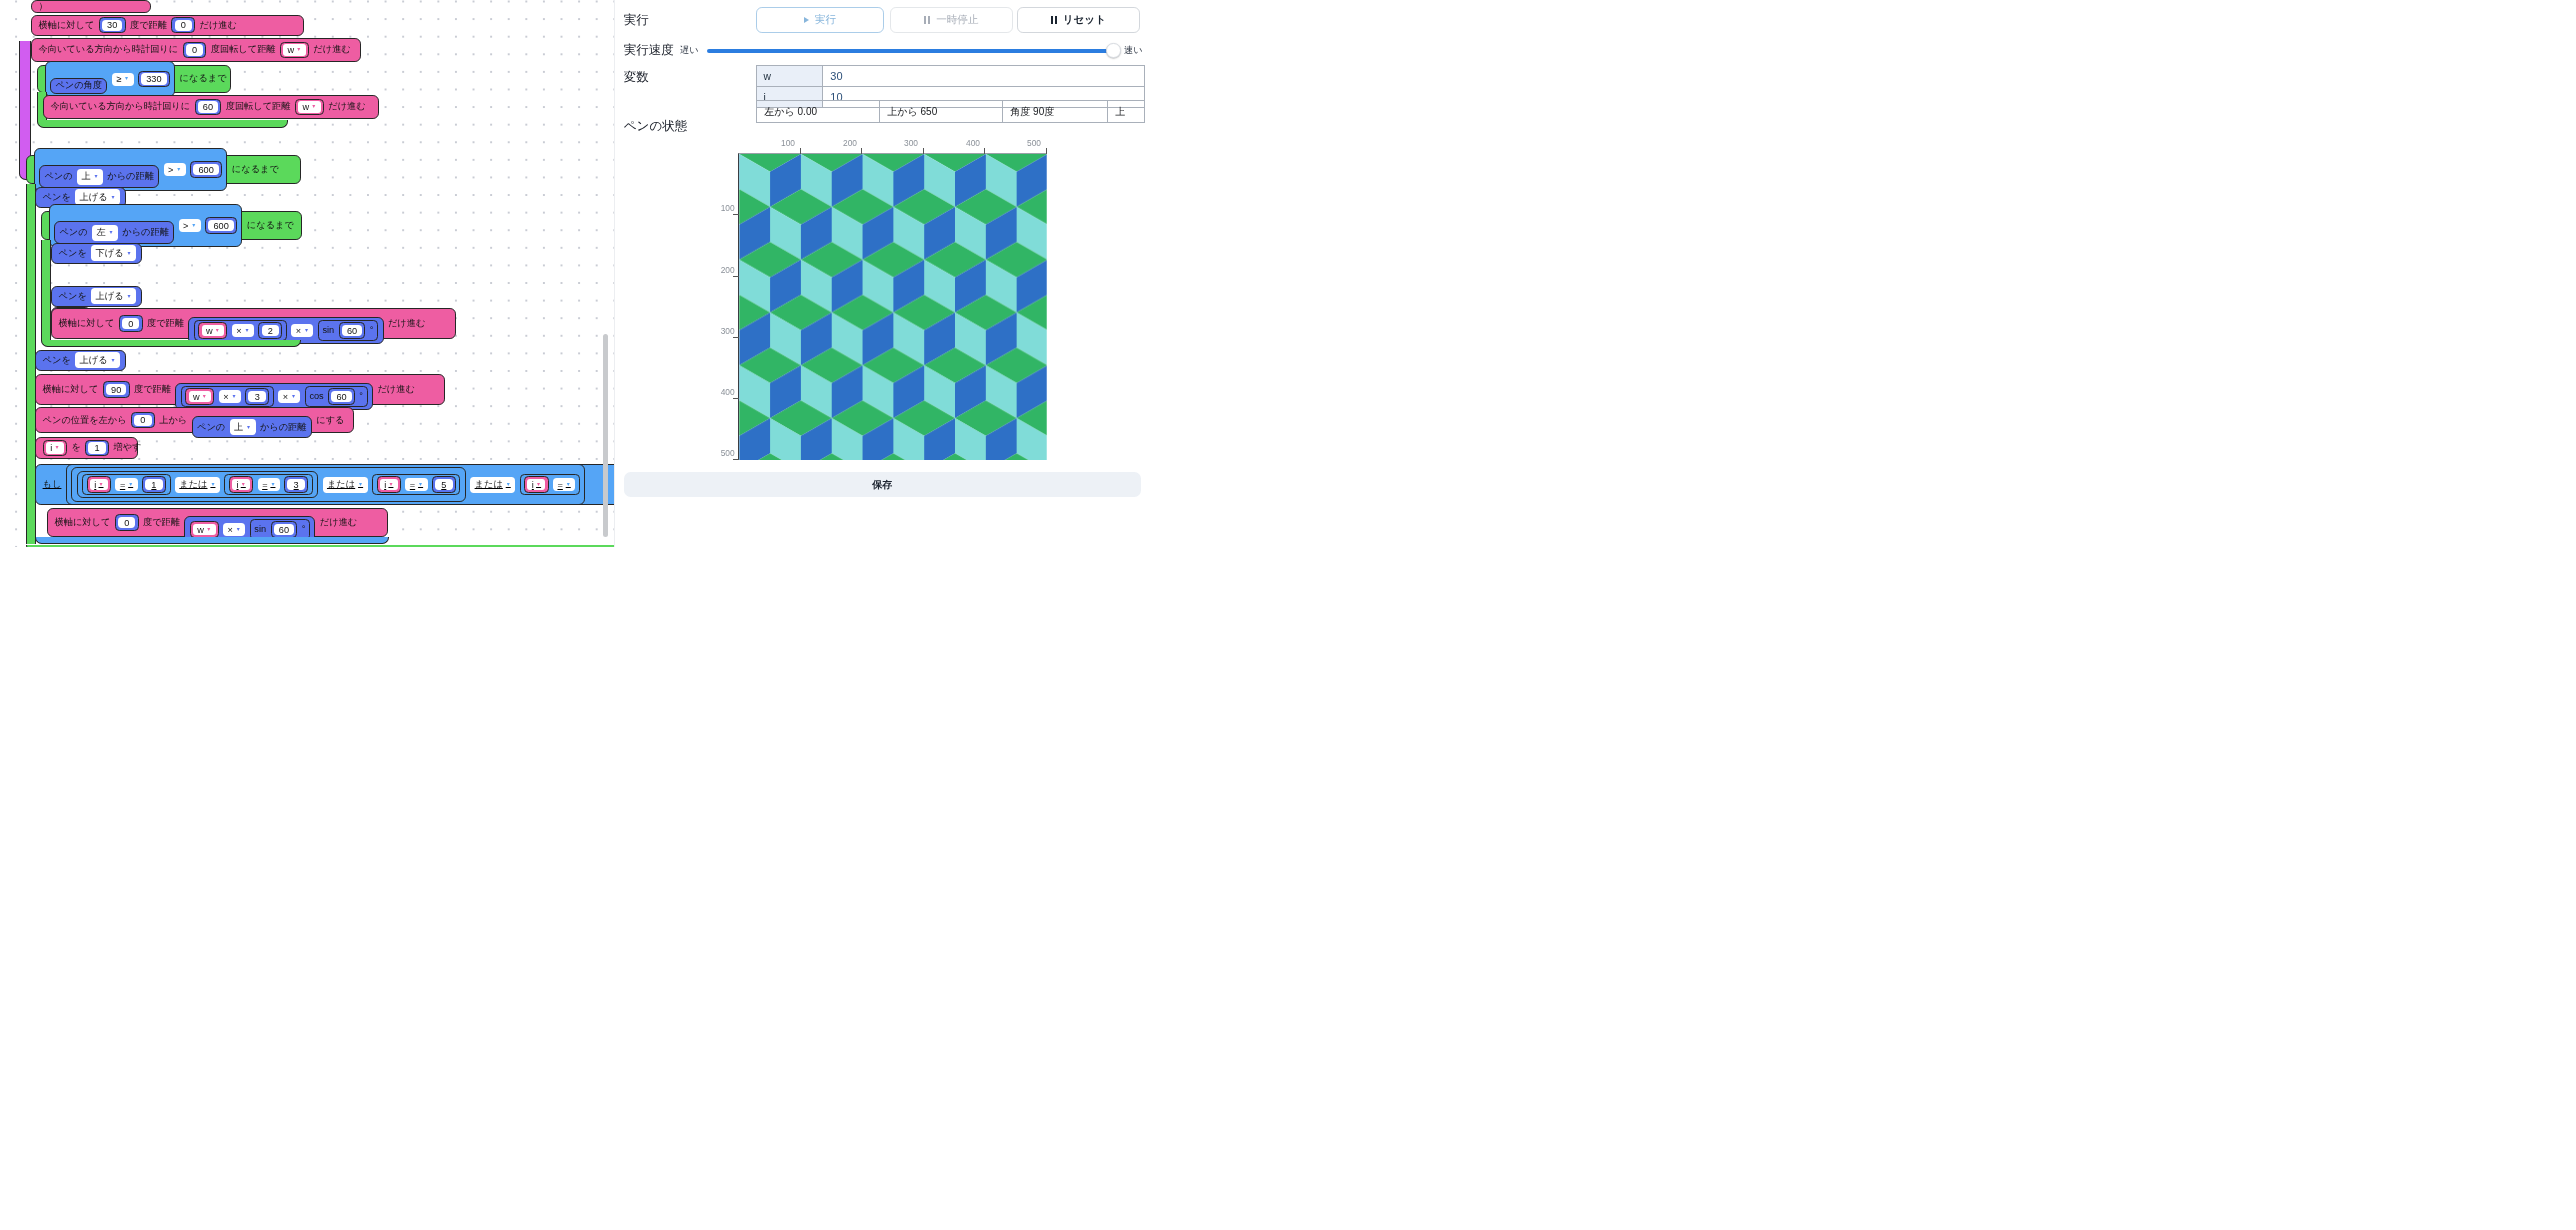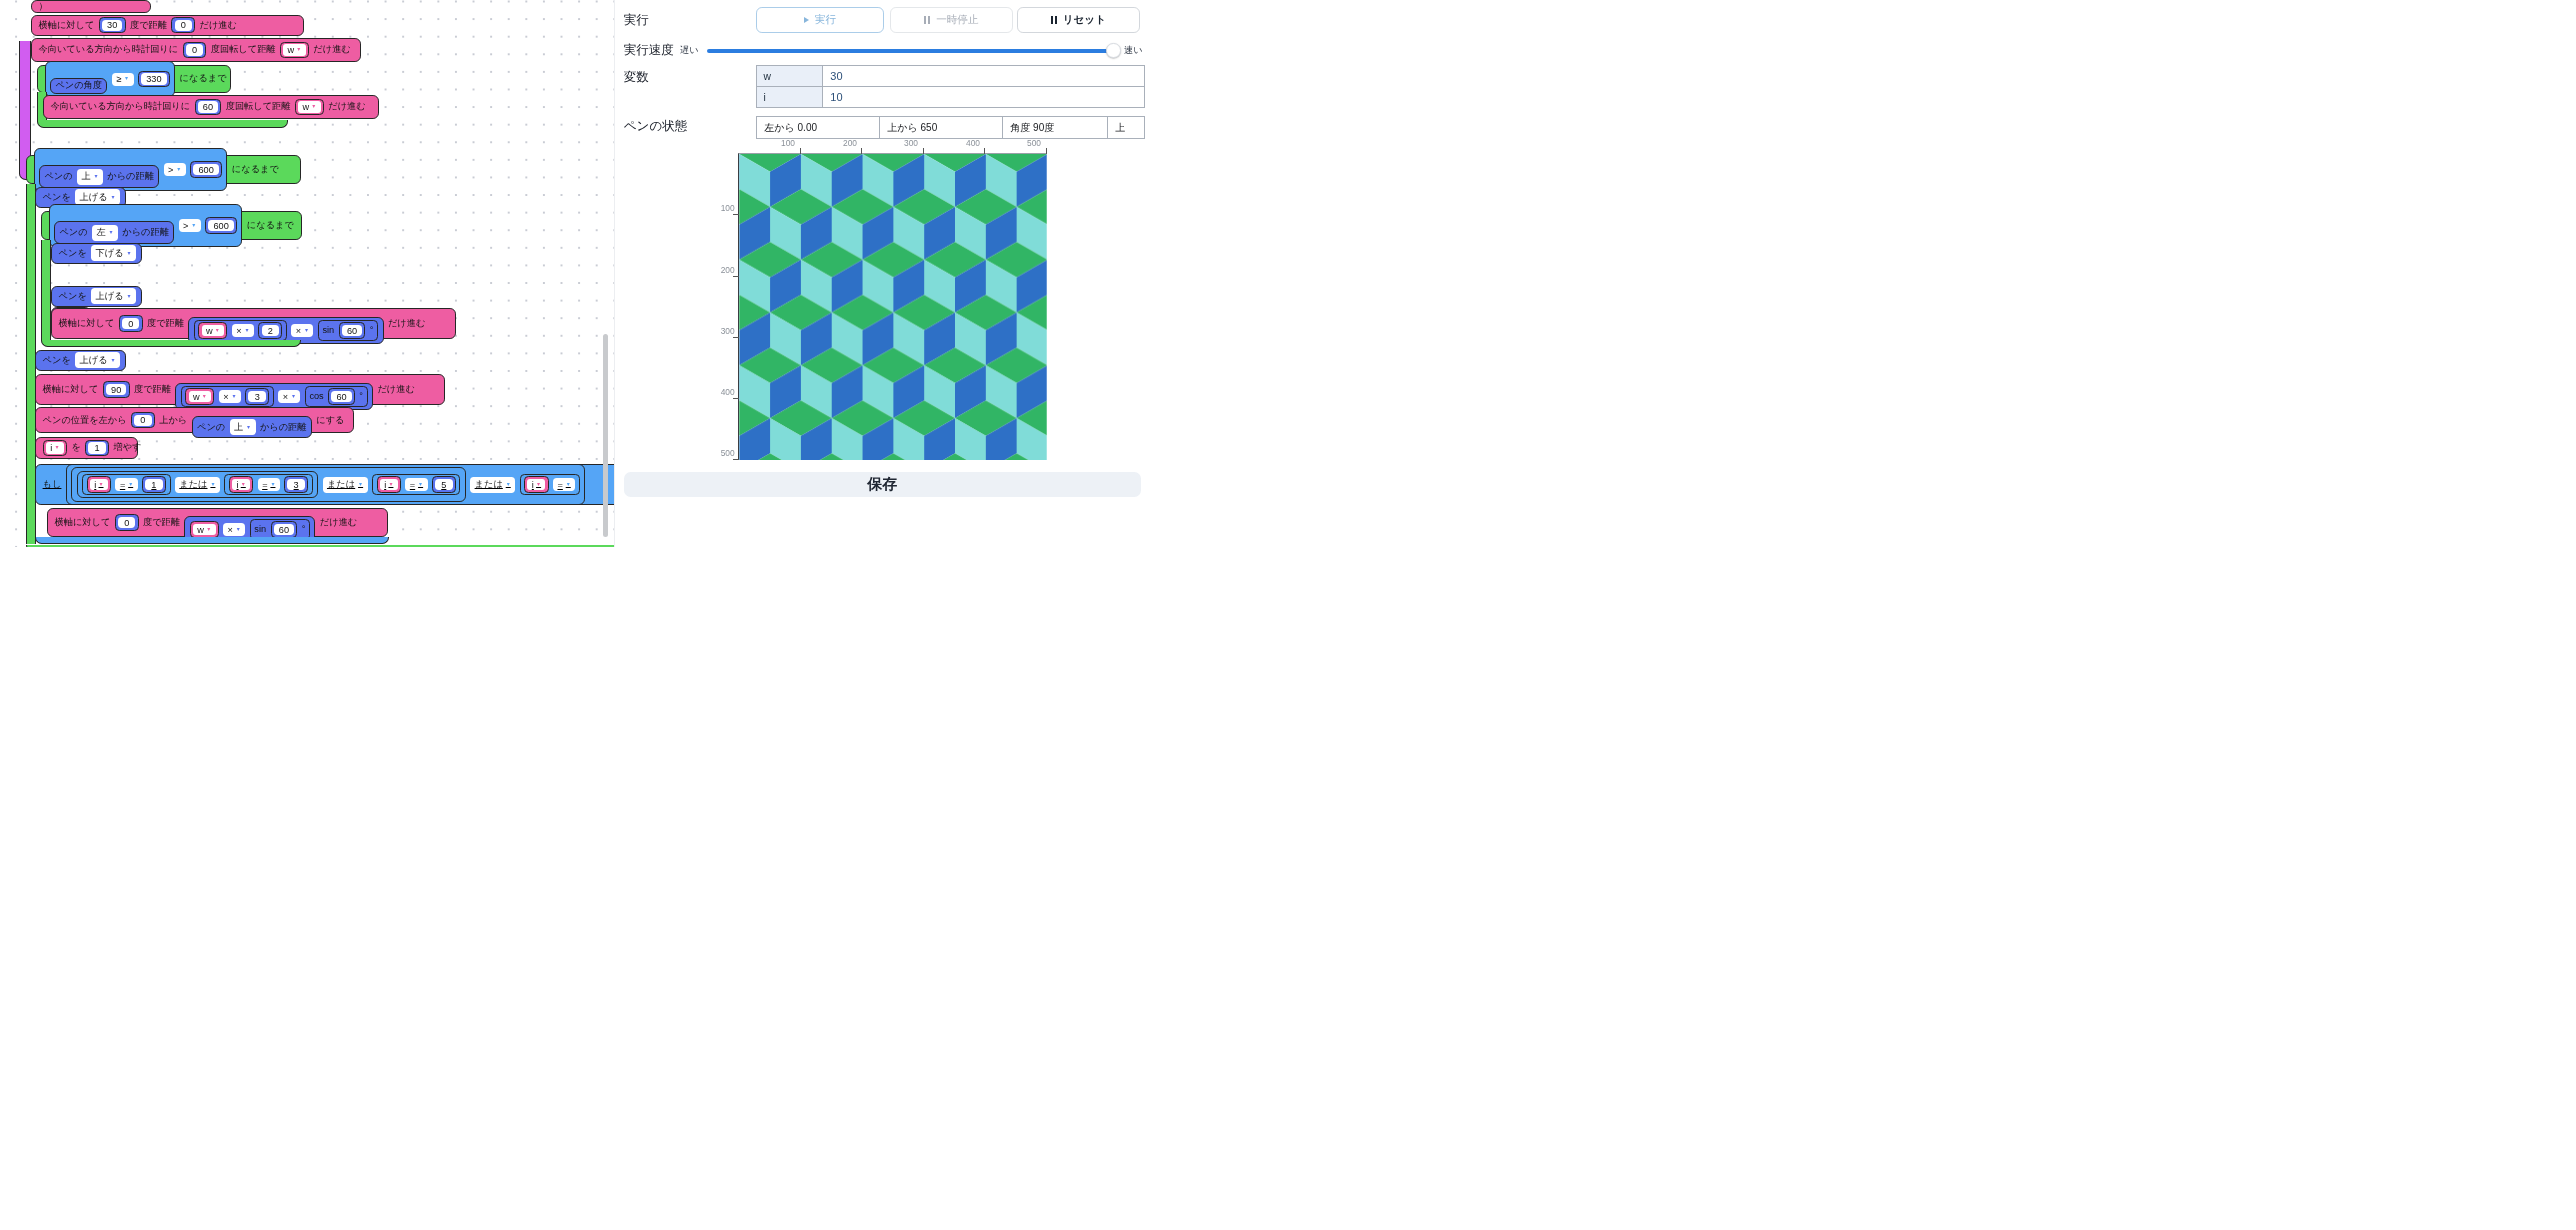--- a/index.html
+++ b/index.html
@@ -52,33 +52,33 @@
   #speed-fast{position:absolute;left:509px;top:44px;font-size:9.2px;color:#2b3442;}
   #speed-track{position:absolute;left:92px;top:49px;width:405px;height:3.7px;background:#2b7de0;border-radius:2.2px;}
   #speed-thumb{position:absolute;left:491px;top:43px;width:12.5px;height:12.5px;background:#fff;border:0.7px solid #d8dce2;
     border-radius:50%;box-shadow:0 0.7px 1.5px rgba(0,0,0,.25);}
   #vars-table{position:absolute;left:141px;top:65px;width:389px;border:0.7px solid #a9b0ba;box-sizing:border-box;}
   .vrow{display:flex;height:20px;}
   .vrow + .vrow{border-top:0.7px solid #a9b0ba;}
   .vname{width:66px;background:#e9eff8;border-right:0.7px solid #a9b0ba;font-size:10.3px;color:#1c2b3a;
     display:flex;align-items:center;padding-left:6.6px;box-sizing:border-box;}
   .vval{flex:1;font-size:11px;color:#2d5079;display:flex;align-items:center;padding-left:7.3px;}
-  #pen-table{position:absolute;left:141px;top:116px;width:389px;height:23px;border:0.7px solid #a9b0ba;
+  #pen-table{position:absolute;left:141px;top:100px;width:389px;height:23px;border:0.7px solid #a9b0ba;
     box-sizing:border-box;display:flex;}
   .pcell{border-right:0.7px solid #a9b0ba;font-size:10px;color:#16181c;display:flex;align-items:center;
     padding-left:7.3px;box-sizing:border-box;}
   .pcell:last-child{border-right:none;}
   #canvas-wrap{position:absolute;left:123px;top:153px;width:308px;height:306px;
     border-top:0.7px solid #9aa0a8;border-left:0.7px solid #3a3d42;box-sizing:content-box;}
   .xt{position:absolute;font-size:8.4px;color:#8b9199;width:22px;text-align:center;top:-16px;}
   .xtick{position:absolute;width:0.7px;height:5.9px;background:#555;top:-5.9px;}
   .yt{position:absolute;font-size:8.4px;color:#8b9199;width:22px;text-align:right;left:-26.4px;}
   .ytick{position:absolute;height:0.7px;width:5.9px;background:#555;left:-5.9px;}
   #save-btn{position:absolute;left:8.8px;top:472px;width:517px;height:25px;background:#edf1f6;border:none;
-    border-radius:6.6px;font-size:15px;font-weight:bold;color:#202733;font-family:"Liberation Sans",sans-serif;cursor:pointer;}
+    border-radius:6.6px;font-size:10px;font-weight:bold;color:#202733;font-family:"Liberation Sans",sans-serif;cursor:pointer;}
 </style>
 </head>
 <body>
 
 <div id="app">
 
   <div id="workspace">
       <div class="blk purple bar" style="left: 19px; top: 0px; width: 11.7px; height: 130px;"></div>
       <div class="blk purple tail" style="left: 19px; top: 130px; width: 125px; height: 8.8px;"></div>
       <div class="blk pink stmt" style="left: 31px; top: 0px; width: 120px; height: 13.2px;">

